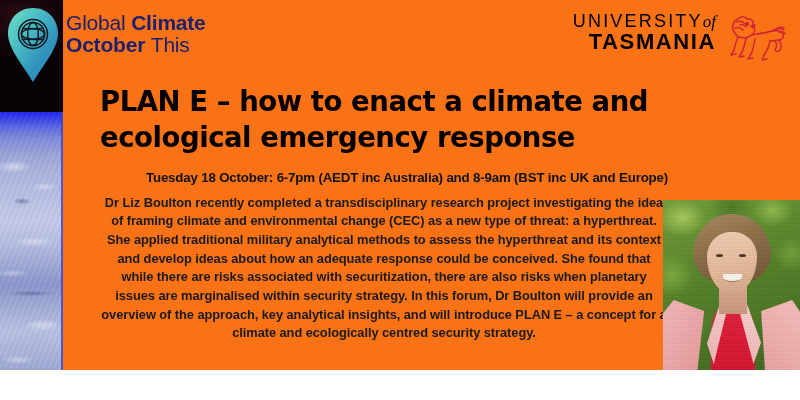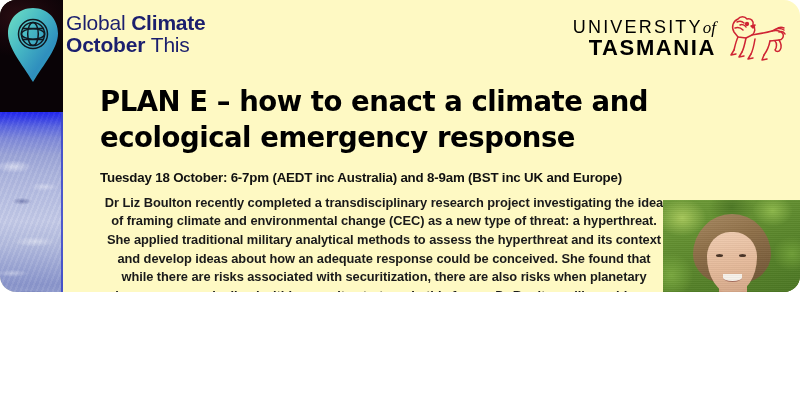--- a/index.html
+++ b/index.html
@@ -9,24 +9,23 @@
     background: #ffffff;
   }
   body {
     font-family: "Liberation Sans", sans-serif;
     -webkit-font-smoothing: antialiased;
   }
 
   #banner {
     position: relative;
     width: 800px;
-    height: 292px;
-    background: #fef9c3;
+    height: 370px;
+    background: #f97316;
     overflow: hidden;
-    border-radius: 16px;
   }
 
   
   .left-strip {
     position: absolute;
     left: 0;
     top: 0;
     width: 63px;
     height: 400px;
     overflow: hidden;
@@ -128,21 +127,21 @@
   }
   .gccw-reg { font-weight: 400; }
   .gccw-bold { font-weight: 700; }
 
   
   .utas-logo {
     position: absolute;
     right: 14px;
     top: 12px;
     display: flex;
-    align-items: center;
+    align-items: flex-start;
     gap: 8px;
   }
   .utas-words {
     text-align: right;
     line-height: 1.0;
     color: #000000;
   }
   .utas-line1 {
     font-size: 18px;
     font-weight: 400;
@@ -182,20 +181,21 @@
     margin: 0;
   }
 
   .event-when {
     margin: 14px 0 0 0;
     font-size: 13.3px;
     font-weight: 700;
     color: #111111;
     letter-spacing: -0.18px;
     white-space: nowrap;
+    text-align: right;
   }
 
   .event-free {
     margin: 2px 0 0 0;
     font-size: 13px;
     font-style: italic;
     font-weight: 400;
     color: #111111;
     letter-spacing: -0.1px;
   }

